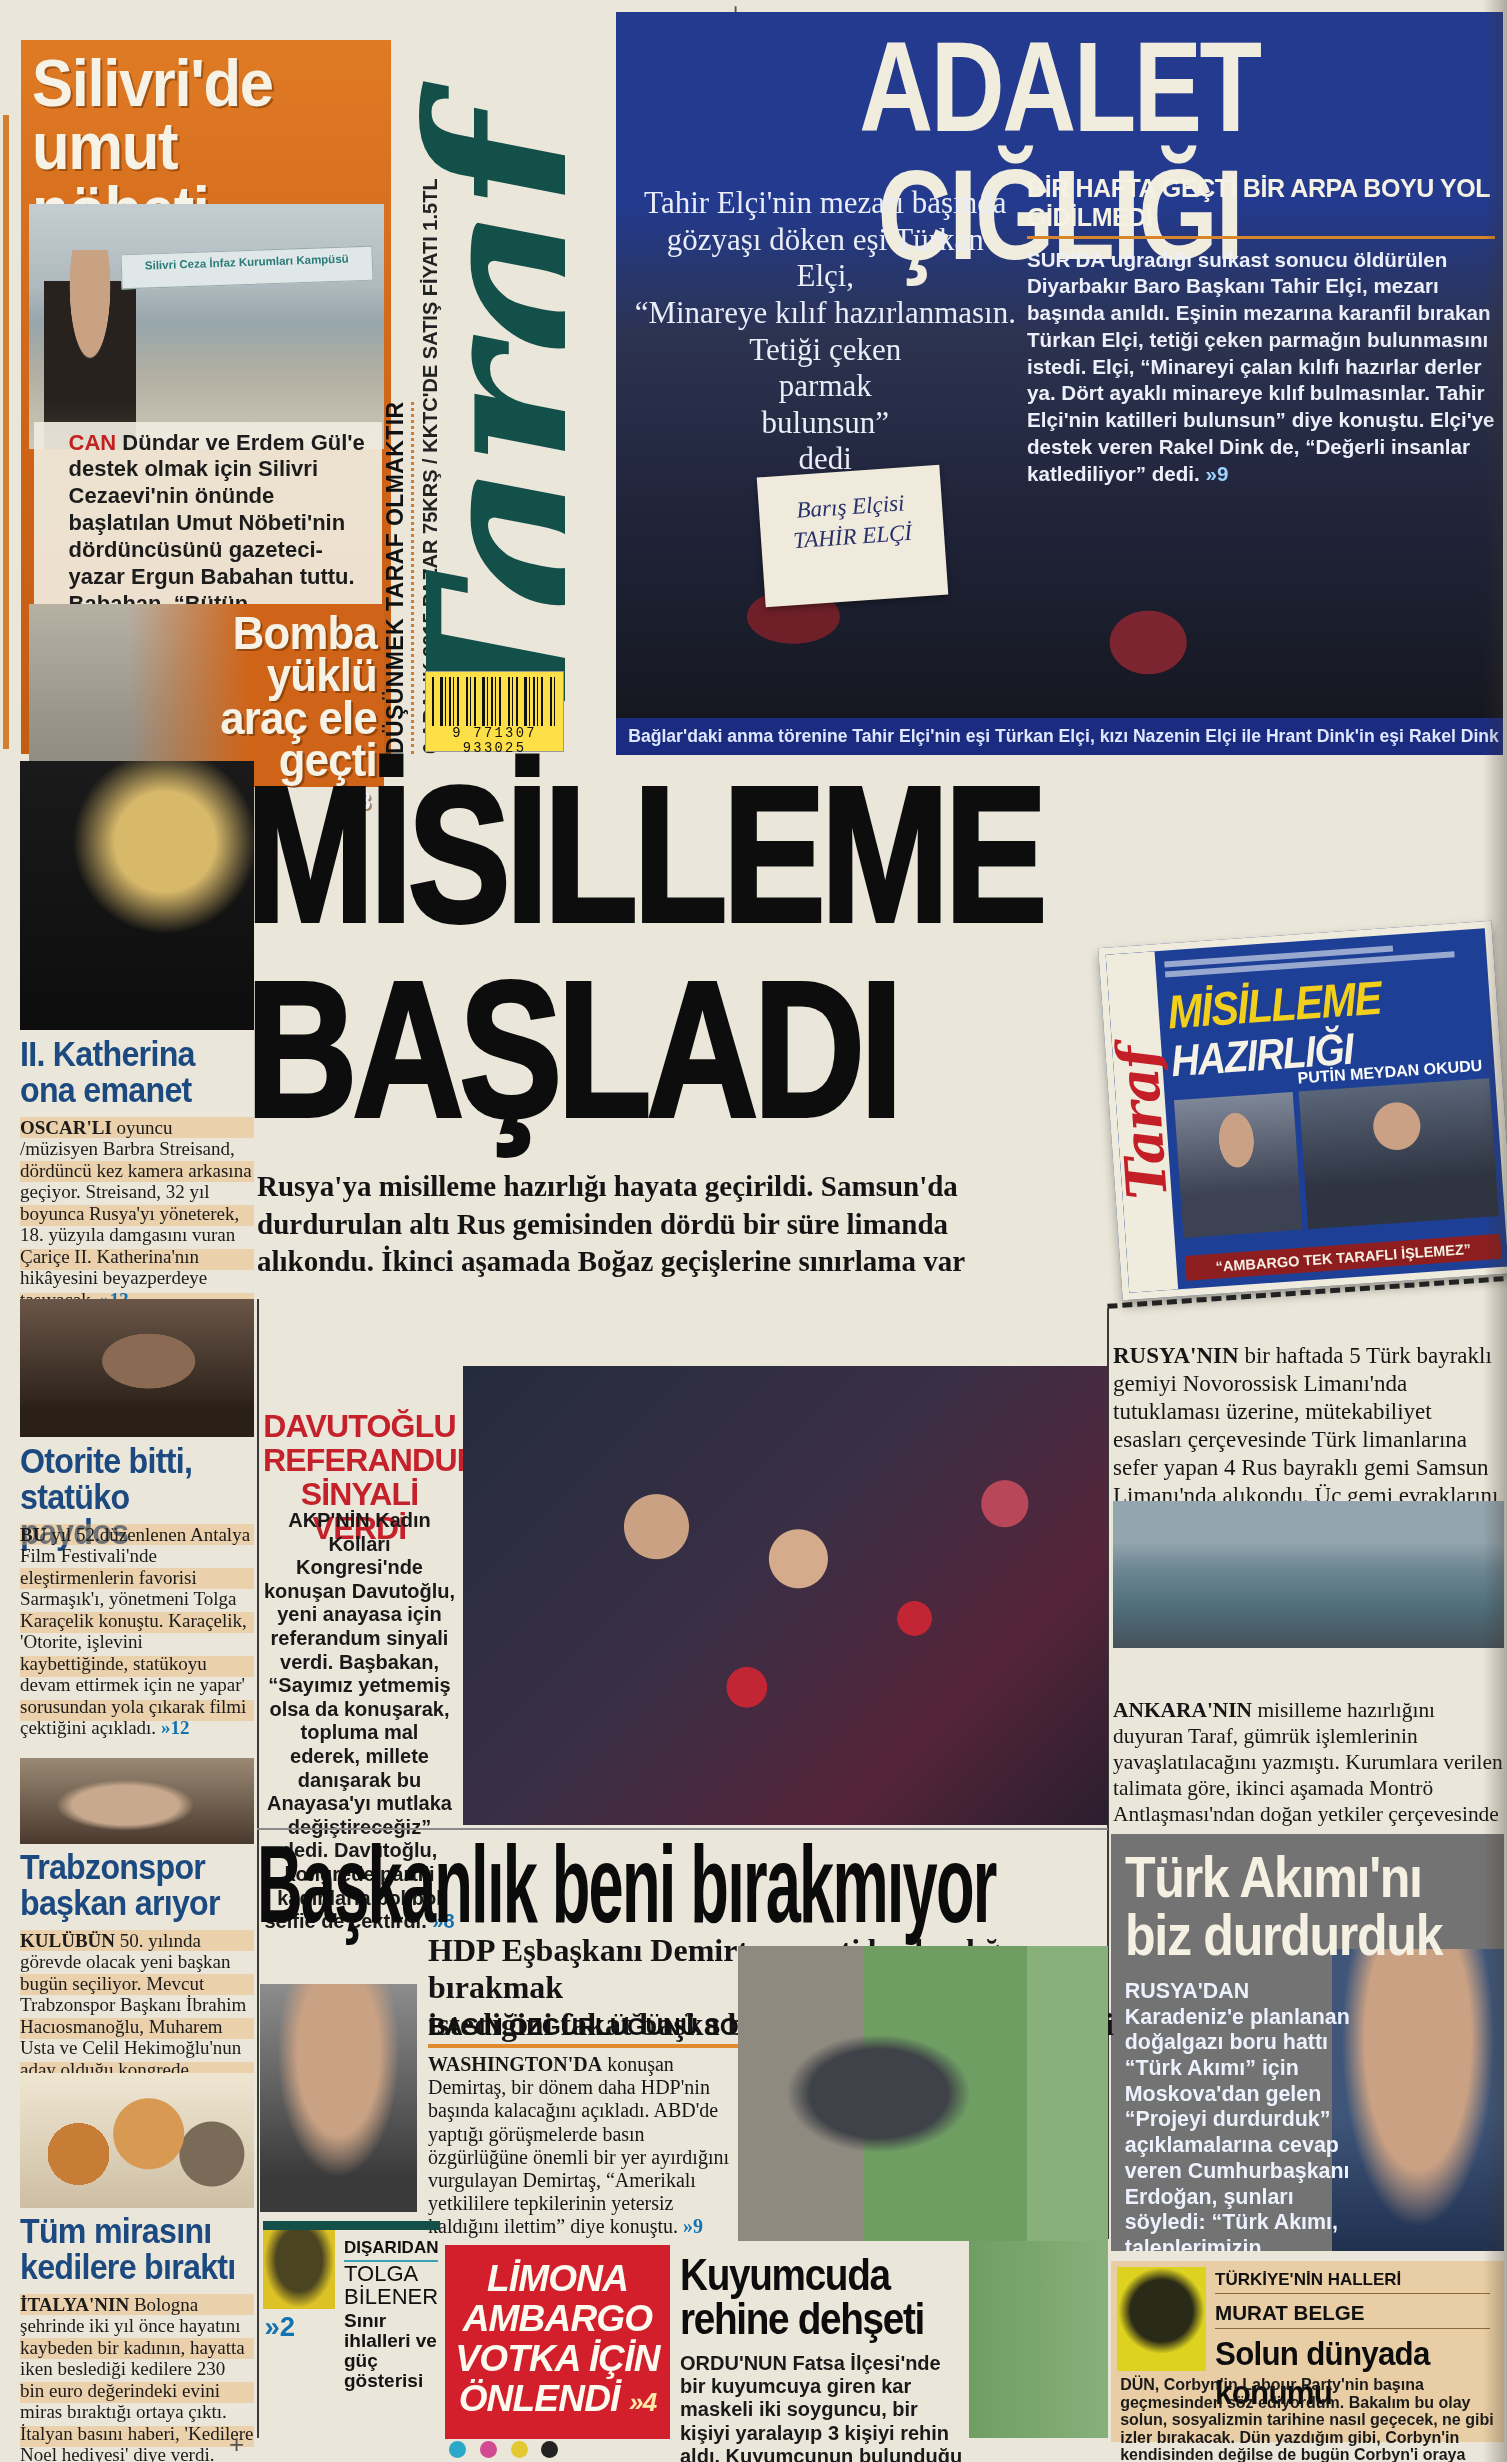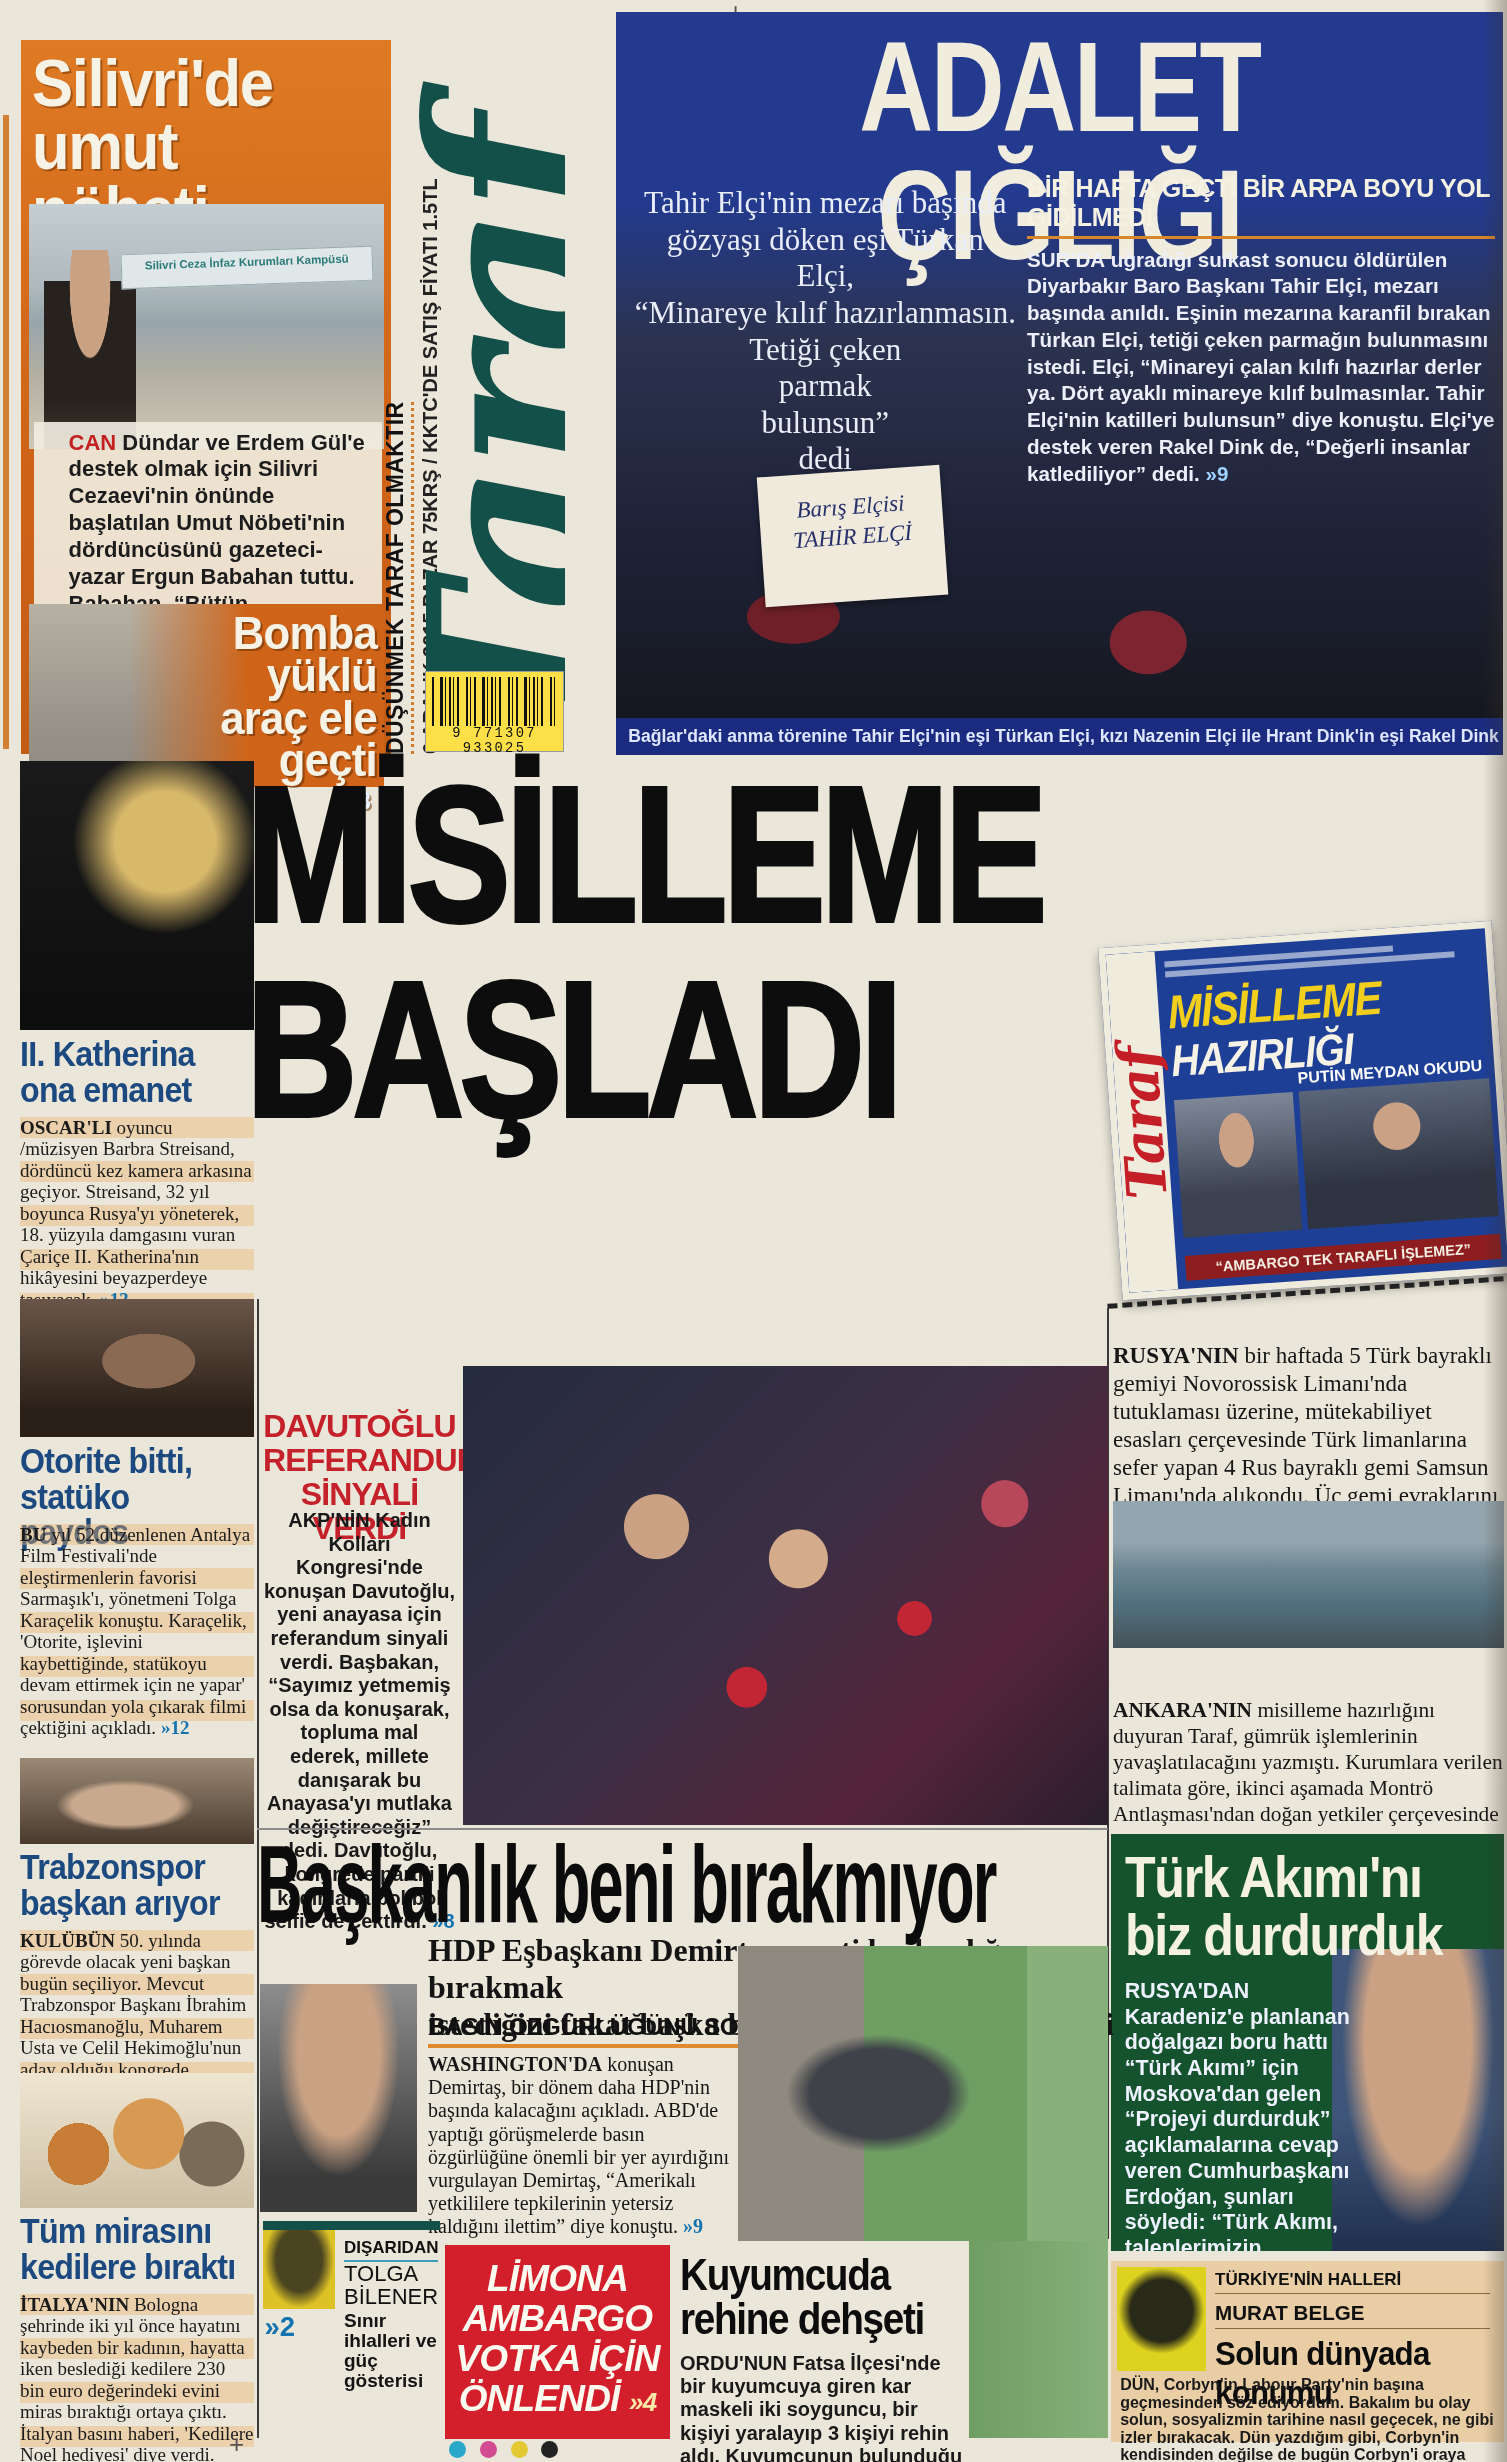--- a/index.html
+++ b/index.html
@@ -112,21 +112,21 @@
   
   .r-kicker{font-size:27px;font-weight:900;color:#101010;letter-spacing:-0.4px;border-bottom:4.6px solid #e0892d;padding-bottom:3.1px;display:inline-block;}
   .r-body{font-family:"Liberation Serif",serif;font-size:23px;line-height:1.22;color:#161616;}
   #gemiler-k{left:1113px;top:1301px;}
   #gemiler-body{left:1113px;top:1342px;width:391px;}
   #ships-photo{left:1113px;top:1501px;width:391px;height:147px;
       background:linear-gradient(180deg,#93a5ae 0 28%,#6f8894 45%,#51707e 70%,#45525a 100%);}
   #askeri-k{left:1113px;top:1655px;}
   #askeri-body{left:1113px;top:1697px;width:391px;font-size:21.4px;}
 
-  #turkakimi-box{left:1111px;top:1834px;width:393px;height:417px;background:#14532d;overflow:hidden;}
+  #turkakimi-box{left:1111px;top:1834px;width:393px;height:417px;background:#737373;overflow:hidden;}
   #turkakimi-h{position:absolute;left:13.8px;top:13.8px;width:367px;font-size:57px;font-weight:900;color:#f4f1e3;
       line-height:1.02;letter-spacing:-1.5px;transform:scaleX(.88);transform-origin:left top;}
   #turkakimi-body{position:absolute;left:13.8px;top:145px;width:229px;font-size:21.4px;font-weight:bold;line-height:1.2;color:#eef2ff;}
   #erdogan-photo{position:absolute;right:0;top:115px;width:172px;height:302px;
       background:radial-gradient(ellipse at 50% 30%,#caa183 0 53px,rgba(0,0,0,0) 76px),linear-gradient(180deg,#3f567a 0 55%,#20304f 100%);}
 
   
   #baskanlik-h{left:257px;top:1833px;width:1483px;font-size:109px;font-weight:bold;color:#0b0b0b;line-height:.95;
       letter-spacing:-3.1px;transform:scaleX(.58);transform-origin:left top;}
   #baskanlik-deck{left:428px;top:1932px;width:688px;font-size:32px;font-weight:600;line-height:1.15;color:#141414;}
@@ -225,20 +225,23 @@
       <div id="adalet-kicker">BİR HAFTA GEÇTİ BİR ARPA BOYU YOL GİDİLMEDİ</div>
       <p id="adalet-kbody"><b class="lead">SUR'DA</b><span> uğradığı suikast sonucu öldürülen Diyarbakır Baro Başkanı Tahir Elçi, mezarı başında anıldı. Eşinin mezarına karanfil bırakan Türkan Elçi, tetiği çeken parmağın bulunmasını istedi. Elçi, “Minareyi çalan kılıfı hazırlar derler ya. Dört ayaklı minareye kılıf bulmasınlar. Tahir Elçi'nin katilleri bulunsun” diye konuştu. Elçi'ye destek veren Rakel Dink de, “Değerli insanlar katlediliyor” dedi. </span><span class="ref" style="color:#9fd2ff">»9</span></p>
     </div>
     <div class="abs pre serif" id="adalet-banner" style="font-style:italic;">Barış Elçisi
 TAHİR ELÇİ</div>
     <div class="abs" id="adalet-caption-bar">Bağlar'daki anma törenine Tahir Elçi'nin eşi Türkan Elçi, kızı Nazenin Elçi ile Hrant Dink'in eşi Rakel Dink de katıldı.</div>
   </div>
 
   <div class="abs" id="misilleme-1">MİSİLLEME</div>
   <div class="abs" id="misilleme-2">BAŞLADI</div>
+  <div class="abs pre serif" id="standfirst">Rusya'ya misilleme hazırlığı hayata geçirildi. Samsun'da
+durdurulan altı Rus gemisinden dördü bir süre limanda
+alıkondu. İkinci aşamada Boğaz geçişlerine sınırlama var</div>
 
   <div class="abs" id="inset">
     <div id="inset-tarafbar"></div>
     <div id="inset-taraflogo">Taraf</div>
     <div class="inset-line" style="top:10.7px;width:229px;"></div>
     <div class="inset-line" style="top:21.4px;width:290px;"></div>
     <div id="inset-l1">MİSİLLEME</div>
     <div id="inset-l2">HAZIRLIĞI</div>
     <div id="inset-putin">PUTİN MEYDAN OKUDU</div>
     <div id="inset-photo"></div>

